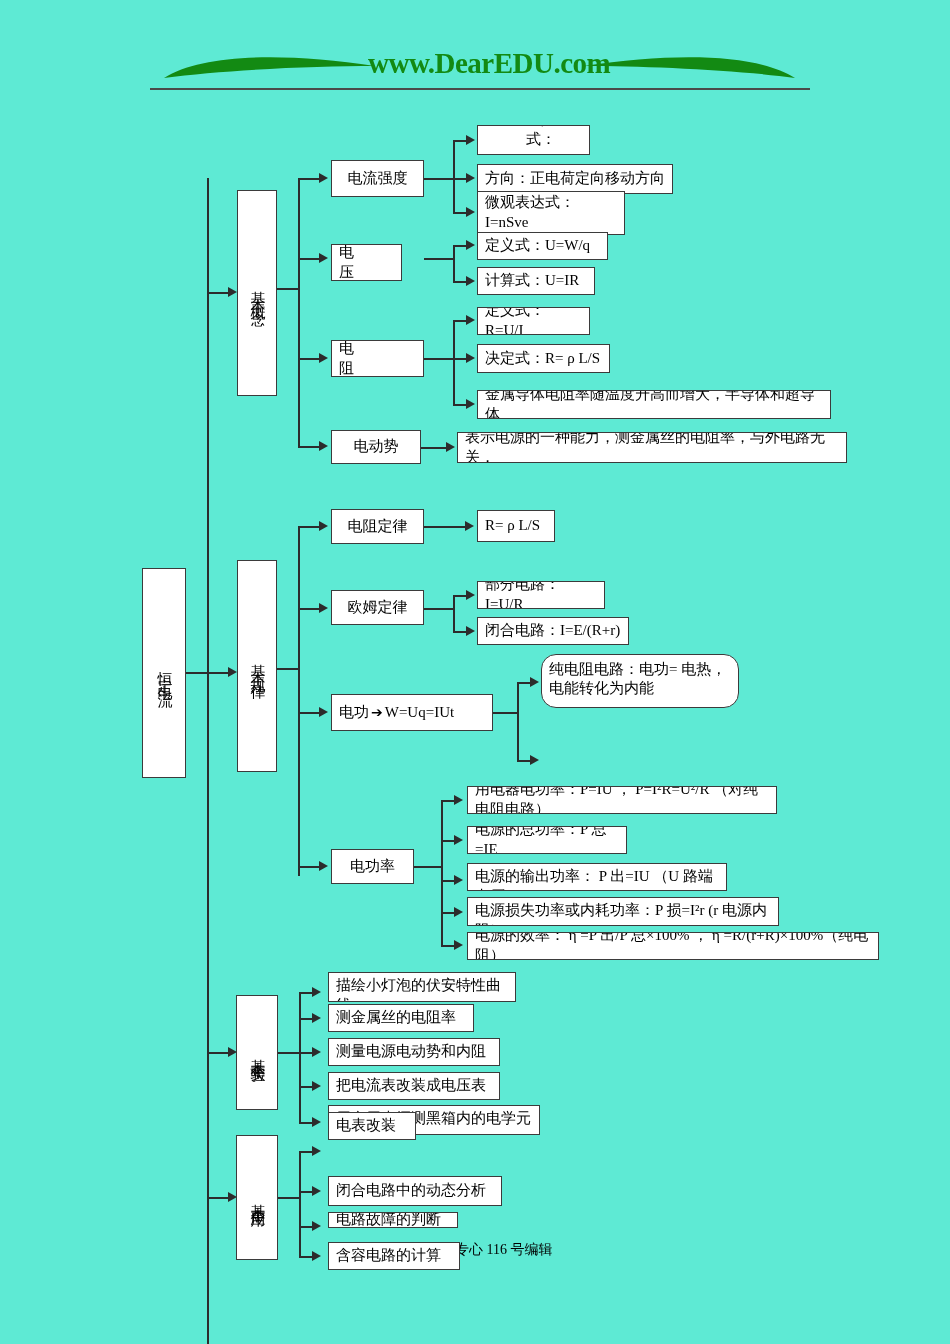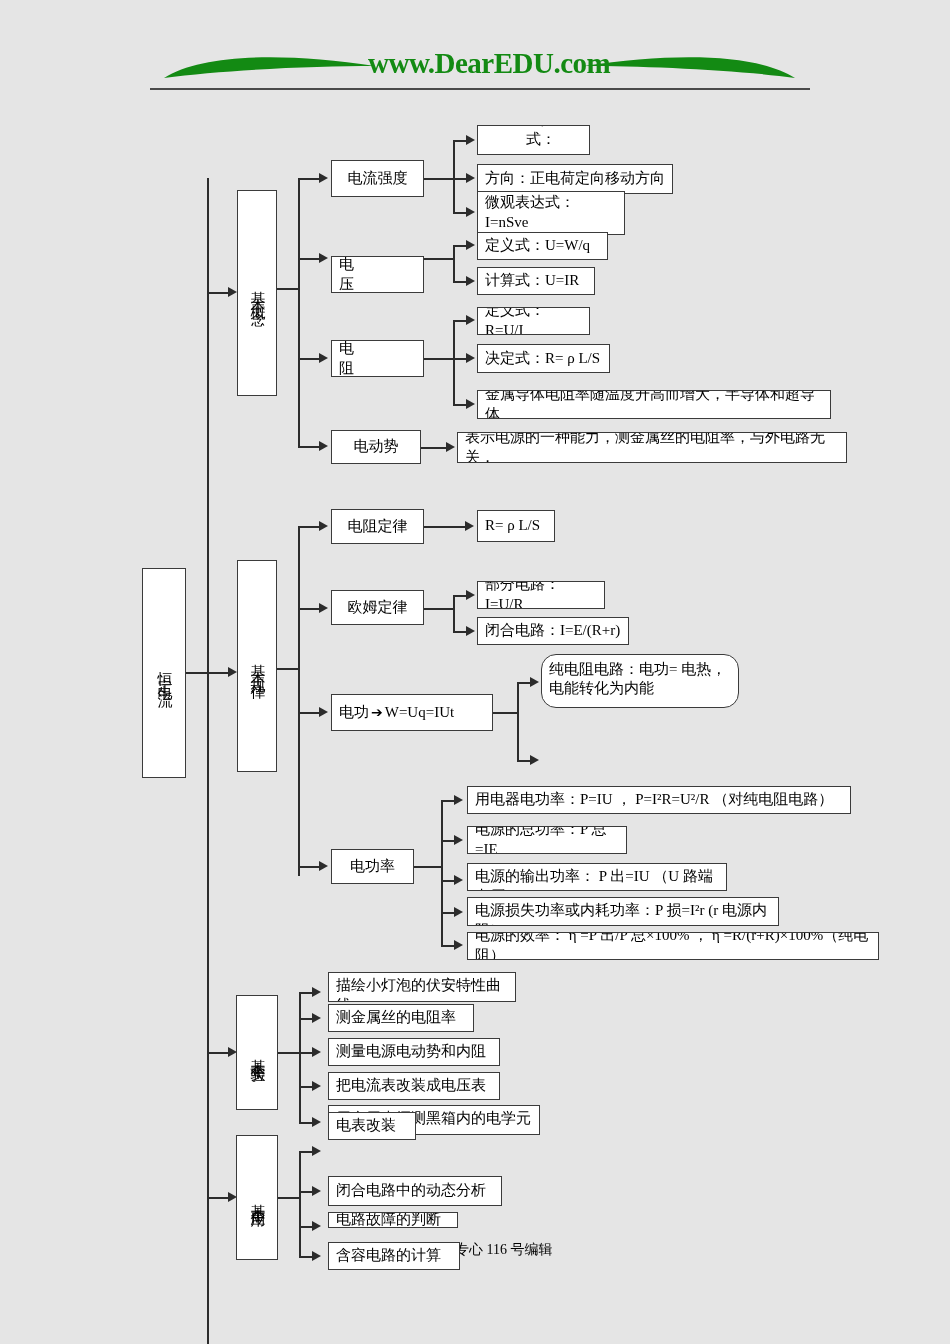--- a/index.html
+++ b/index.html
@@ -6,21 +6,21 @@
   html,body{margin:0;padding:0;background:#ffffff;}
   body{
     font-family:"Liberation Serif","DejaVu Serif",serif;
     color:#000;
     -webkit-font-smoothing:none;
   }
   #page{
     position:relative;
     width:950px;
     height:1344px;
-    background:#e5e5e5;
+    background:#5eead4;
     overflow:hidden;
   }
 
   
   #header{
     position:absolute;
     left:0; top:0; width:950px; height:100px;
   }
   .logo-wrap{
     position:absolute;
@@ -163,21 +163,21 @@
   <div class="ln h" style="left:453px;top:178px;width:14px;"></div>
   <div class="arw" style="left:466px;top:173px;"></div>
   <div class="node" style="left:477px;top:164px;width:196px;height:30px;">方向：正电荷定向移动方向</div>
 
   <div class="ln h" style="left:453px;top:212px;width:14px;"></div>
   <div class="arw" style="left:466px;top:207px;"></div>
   <div class="node" style="left:477px;top:191px;width:148px;height:44px;">微观表达式：I=nSve</div>
 
   <div class="ln h" style="left:298px;top:258px;width:22px;"></div>
   <div class="arw" style="left:319px;top:253px;"></div>
-  <div class="node center" style="left:331px;top:256px;width:93px;height:37px;">
+  <div class="node center" style="left:331px;top:244px;width:71px;height:37px;">
       <span class="sp">电  压</span>
     </div>
 
   <div class="ln h" style="left:424px;top:258px;width:30px;"></div>
   <div class="ln v" style="left:453px;top:245px;height:37px;"></div>
 
   <div class="ln h" style="left:453px;top:245px;width:14px;"></div>
   <div class="arw" style="left:466px;top:240px;"></div>
   <div class="node" style="left:477px;top:232px;width:131px;height:28px;">定义式：U=W/q</div>
 
@@ -263,21 +263,21 @@
 
   <div class="ln h" style="left:298px;top:866px;width:22px;"></div>
   <div class="arw" style="left:319px;top:861px;"></div>
   <div class="node center" style="left:331px;top:849px;width:83px;height:35px;">电功率</div>
 
   <div class="ln h" style="left:414px;top:866px;width:28px;"></div>
   <div class="ln v" style="left:441px;top:800px;height:145px;"></div>
 
   <div class="ln h" style="left:441px;top:800px;width:14px;"></div>
   <div class="arw" style="left:454px;top:795px;"></div>
-  <div class="node" style="left:467px;top:786px;width:384px;height:28px;">用电器电功率：P=IU ， P=I²R=U²/R （对纯电阻电路）</div>
+  <div class="node" style="left:467px;top:786px;width:310px;height:28px;">用电器电功率：P=IU ， P=I²R=U²/R （对纯电阻电路）</div>
 
   <div class="ln h" style="left:441px;top:840px;width:14px;"></div>
   <div class="arw" style="left:454px;top:835px;"></div>
   <div class="node" style="left:467px;top:826px;width:160px;height:28px;">电源的总功率：P 总=IE</div>
 
   <div class="ln h" style="left:441px;top:880px;width:14px;"></div>
   <div class="arw" style="left:454px;top:875px;"></div>
   <div class="node topalign" style="left:467px;top:863px;width:260px;height:28px;">电源的输出功率： P 出=IU （U 路端电压）</div>
 
   <div class="ln h" style="left:441px;top:912px;width:14px;"></div>

